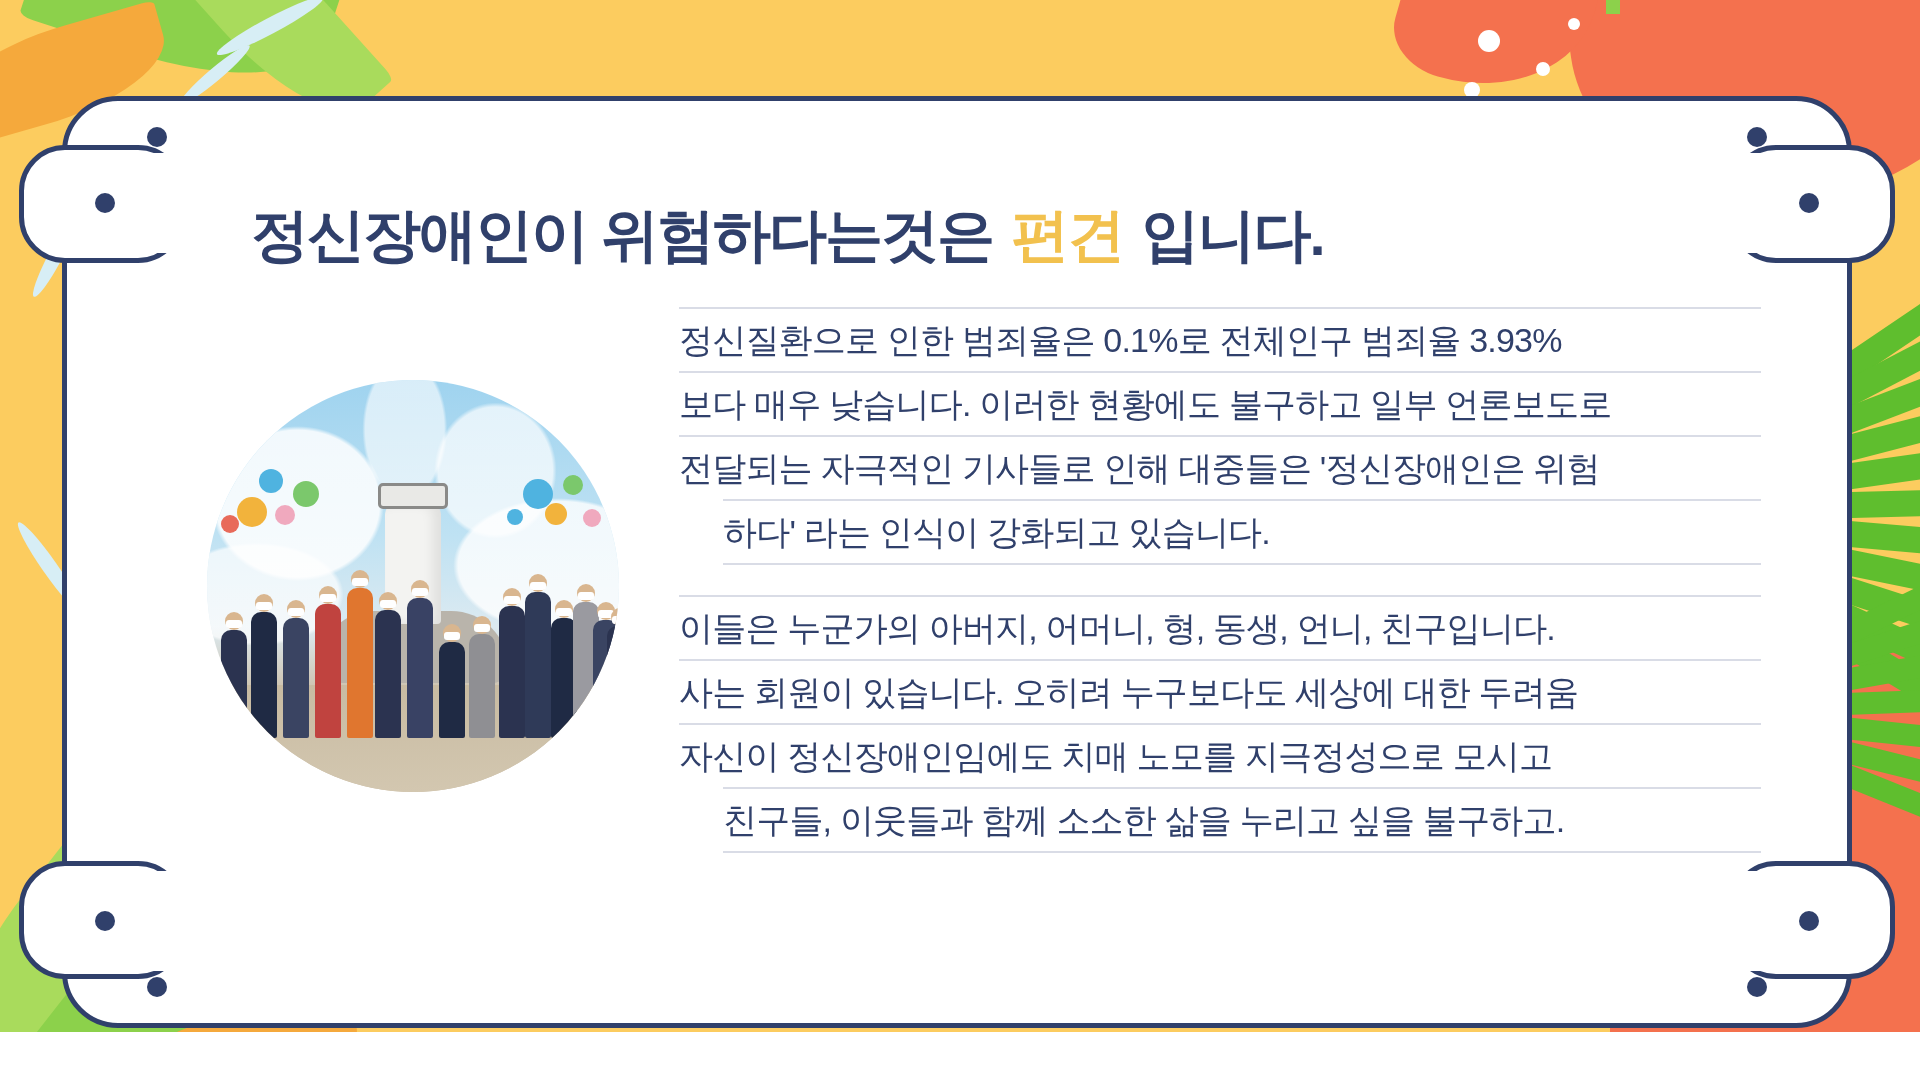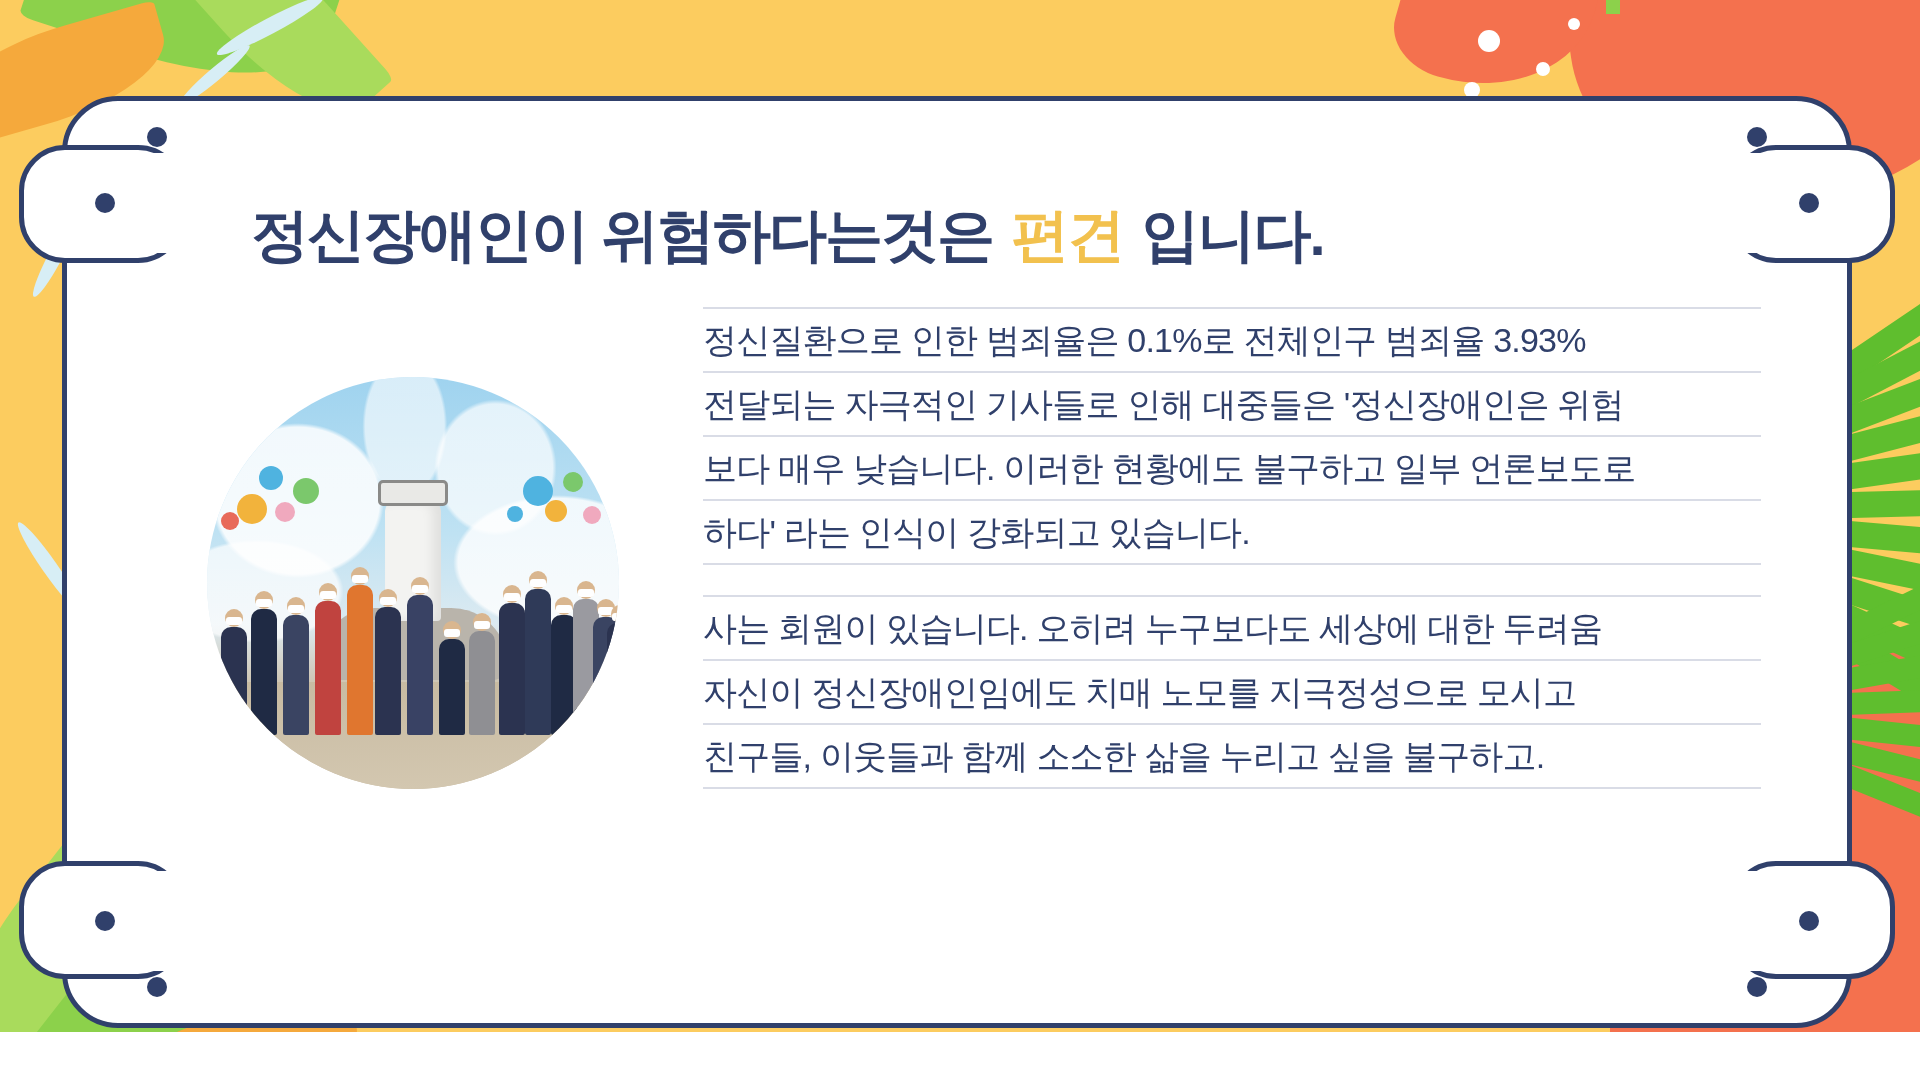--- a/index.html
+++ b/index.html
@@ -193,22 +193,22 @@
     margin-bottom: 28px;
     margin-left: 44px;
   }
   #headline .hl {
     color: #F2C14E;
     padding: 0 4px;
   }
 
   #body-row {
     display: flex;
-    align-items: flex-end;
-    gap: 84px;
+    align-items: center;
+    gap: 60px;
   }
 
   
   #photo {
     position: relative;
     flex: 0 0 auto;
     width: 412px;
     height: 412px;
     border-radius: 50%;
     overflow: hidden;
@@ -289,21 +289,21 @@
   .para { margin: 0; }
   .tline {
     font-size: 34px;
     line-height: 62px;
     color: #30406B;
     font-weight: 500;
     letter-spacing: -0.8px;
     border-top: 2px solid #D9DCE6;
     white-space: nowrap;
   }
-  .tline:last-child { border-bottom: 2px solid #D9DCE6; }
+  .tline:last-child { border-bottom: 2px solid #D9DCE6; margin-left: 44px; }
   .tline.blank { border-top: none; height: 30px; line-height: 30px; }
   .para.second .tline:first-child { border-top: 2px solid #D9DCE6; }
 </style>
 </head>
 <body>
 
 <div id="poster">
 
   <div class="deco deco-orange-tr"></div>
   <div class="deco deco-orange-tr2"></div>
@@ -470,28 +470,29 @@
               <div class="balloon" style="left: 356px; top: -74px; width: 20px; height: 20px; background: rgb(123, 200, 108);"></div>
               <div class="balloon" style="left: 376px; top: -40px; width: 18px; height: 18px; background: rgb(240, 169, 190);"></div>
               <div class="balloon" style="left: 300px; top: -40px; width: 16px; height: 16px; background: rgb(79, 179, 224);"></div>
             </div>
         </div>
 
         <div id="text-col">
 
           <div class="para first">
             <div class="tline">정신질환으로 인한 범죄율은 0.1%로 전체인구 범죄율 3.93%</div>
+            <div class="tline">보다 매우 낮습니다. 이러한 현황에도 불구하고 일부 언론보도로</div>
             <div class="tline">전달되는 자극적인 기사들로 인해 대중들은 '정신장애인은 위험</div>
-            <div class="tline">보다 매우 낮습니다. 이러한 현황에도 불구하고 일부 언론보도로</div>
             <div class="tline">하다' 라는 인식이 강화되고 있습니다.</div>
           </div>
 
           <div class="tline blank">&nbsp;</div>
 
           <div class="para second">
+            <div class="tline">이들은 누군가의 아버지, 어머니, 형, 동생, 언니, 친구입니다.</div>
             <div class="tline">사는 회원이 있습니다. 오히려 누구보다도 세상에 대한 두려움</div>
             <div class="tline">자신이 정신장애인임에도 치매 노모를 지극정성으로 모시고</div>
             <div class="tline">친구들, 이웃들과 함께 소소한 삶을 누리고 싶을 불구하고.</div>
           </div>
 
         </div>
       </div>
     </div>
   </div>
 </div>

